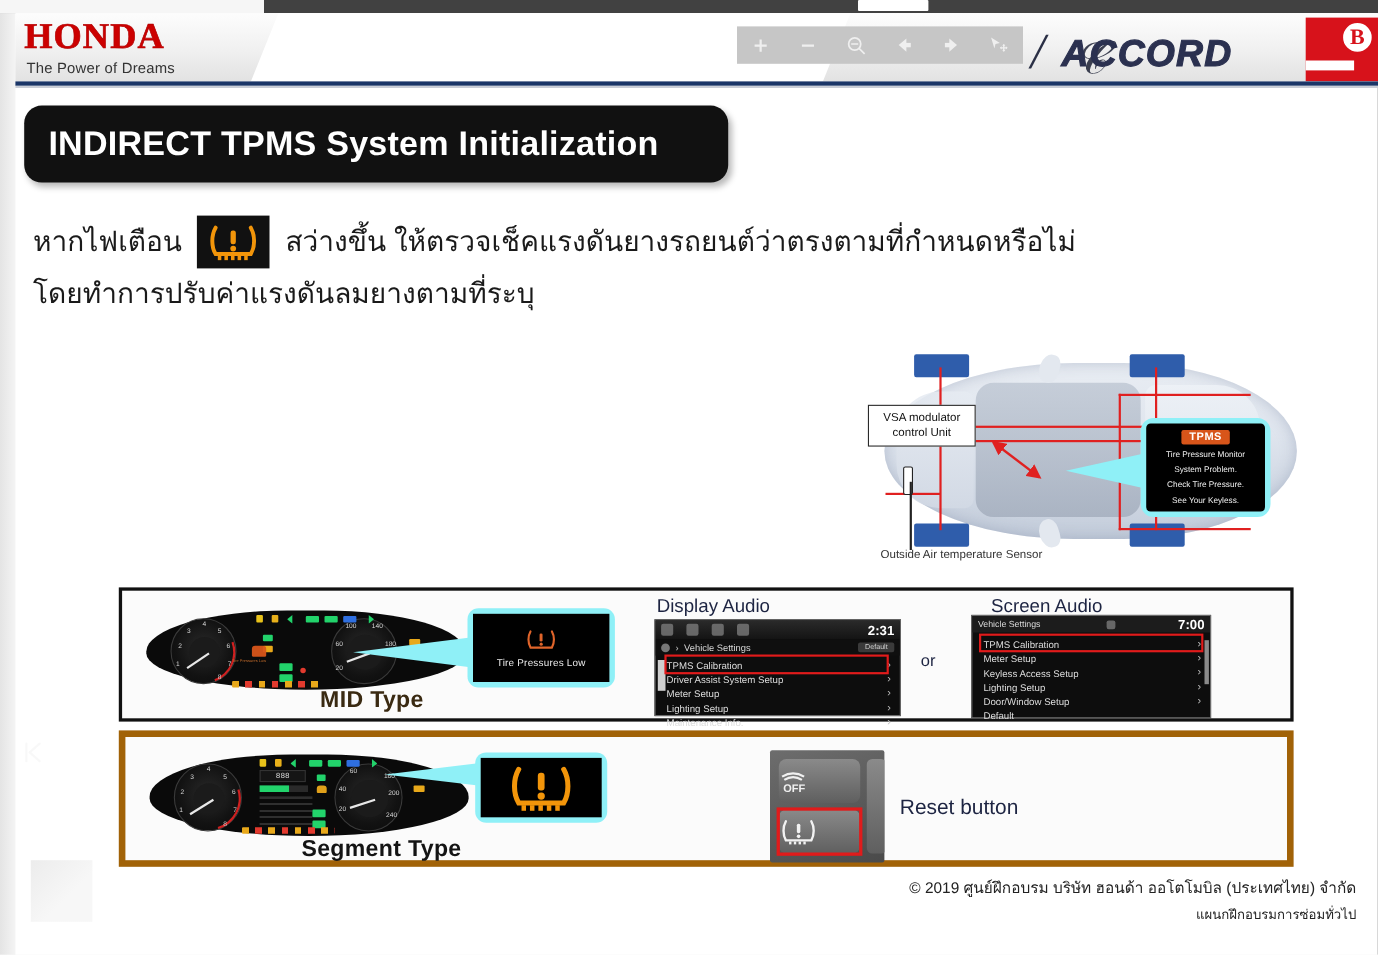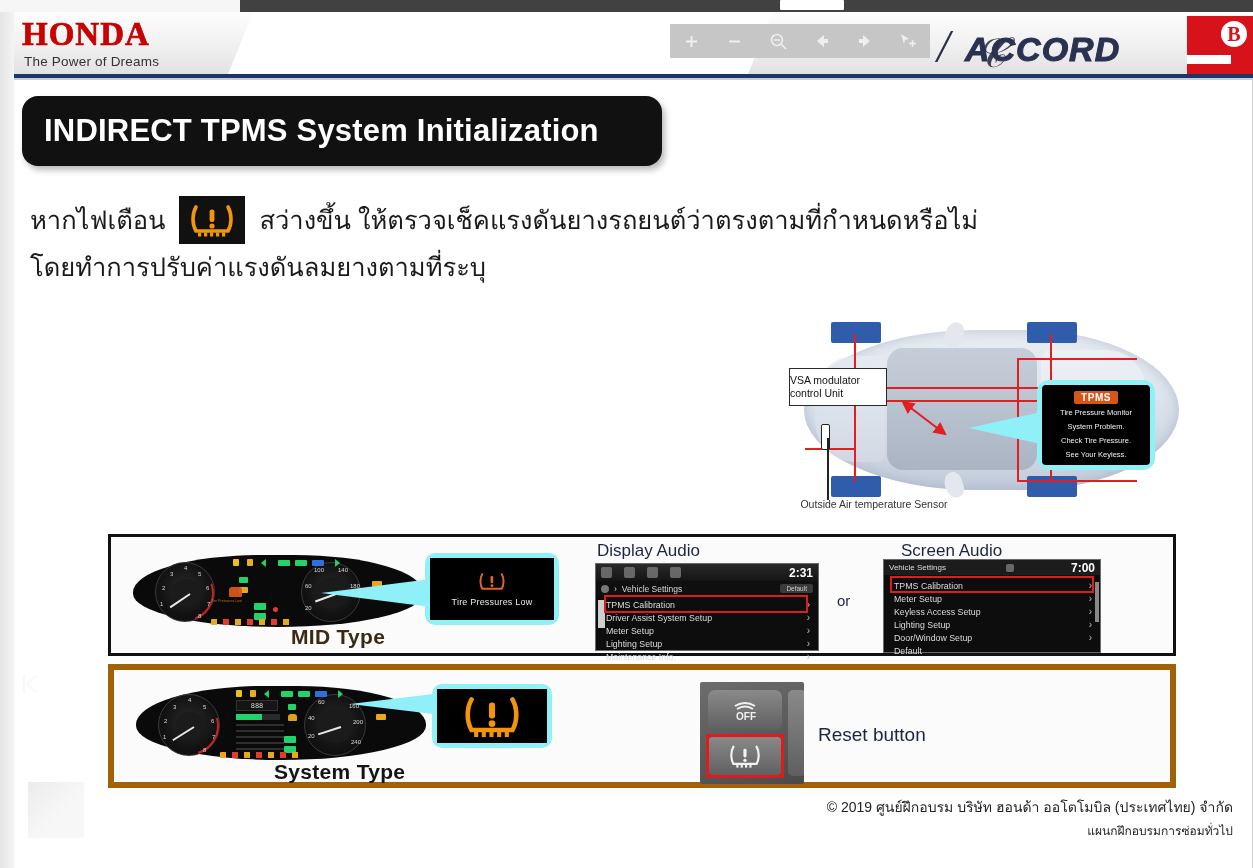--- a/index.html
+++ b/index.html
@@ -144,21 +144,21 @@
   .w-rl { left: 268px; top: 2px; }
   .w-fr { left: 72px; top: 156px; }
   .w-rr { left: 268px; top: 156px; }
   .mirror { position:absolute; width: 18px; height: 26px; background:#e3e8ef; border-radius: 50% 40% 40% 50%; }
   .m-t { left: 186px; top: 2px; transform: rotate(18deg); }
   .m-b { left: 186px; top: 152px; transform: rotate(-18deg); }
   .redline { position:absolute; background:#e02020; }
   .vsa-box {
     position:absolute; left: 30px; top: 48px; width: 98px; height: 38px;
     background:#ffffff; border:1px solid #2a2a2a;
-    display:flex; flex-direction:column; justify-content:center;
+    display:flex; flex-direction:column; align-items:center; justify-content:center;
     font-size: 10.5px; color:#111; line-height: 13px; z-index: 4;
   }
   .tpms-callout {
     position:absolute; left: 278px; top: 60px; width: 118px; height: 90px;
     background: #8ff0f7; border-radius: 12px; padding: 5px; z-index: 5;
   }
   .tpms-callout-inner {
     width:100%; height:100%; background:#000; border-radius: 4px;
     display:flex; flex-direction:column; align-items:center; justify-content:center; gap:4px;
   }
@@ -253,21 +253,21 @@
   .hu-scroll { position:absolute; background:#cfcfcf; }
   .or-text { position:absolute; font-size: 15px; color:#1d2442; font-weight:500; }
 
   
   .btn-photo {
     position:absolute; background: linear-gradient(160deg,#6d6d6d,#4a4a4a);
     border-radius: 2px; overflow:hidden;
   }
   .btn-key {
     position:absolute; background: linear-gradient(180deg,#8a8a8a,#5f5f5f);
-    border-radius: 7px; display:flex; align-items:center; justify-content:center;
+    border-radius: 7px; display:flex; align-items:center; 
   }
   .btn-hl { position:absolute; border: 3px solid #e01b1b; }
   .reset-label {
     position:absolute; font-size: 19px; color:#1d2442; font-weight: 500;
   }
 
   
   .footer { position:absolute; right: 20px; bottom: 28px; text-align:right; }
   .f1 { font-size: 14px; color:#222; }
   .f2 { font-size: 12px; color:#222; margin-top: 3px; }
@@ -612,21 +612,21 @@
         <div class="pill-ind" style="left:179px; top:5px; width:12px; height:6px; background:#2f6fe0;"></div>
         <div class="pill-ind" style="left:196px; top:4px; width:11px; height:8px; background:#22d36b; clip-path: polygon(100% 50%,55% 0,55% 100%);"></div>
         <div class="pill-ind" style="left:152px; top:18px; width:8px; height:6px; background:#22d36b;"></div>
         <div class="pill-ind" style="left:152px; top:28px; width:9px; height:7px; background:#e0a01a; border-radius:3px 3px 1px 1px;"></div>
         <div class="pill-ind" style="left:148px; top:50px; width:12px; height:7px; background:#22d36b;"></div>
         <div class="pill-ind" style="left:148px; top:60px; width:12px; height:7px; background:#22d36b;"></div>
         <div class="pill-ind" style="left:240px; top:28px; width:10px; height:6px; background:#e8a81a;"></div>
         <div class="pill-ind" style="left:84px; top:66px; width:84px; height:6px; background: repeating-linear-gradient(90deg,#e8a81a 0 6px, transparent 6px 12px, #e23a2e 12px 18px, transparent 18px 24px);"></div>
       </div>
 
-      <div class="type-label seg">System Type</div>
+      <div class="type-label seg">Segment Type</div>
 
       <div class="callout-tail" style="left:236px; top:22px; border-right-width:100px; border-top-width:12px; border-bottom-width:12px;"></div>
       <div class="callout-cyan" style="left:318px; top:14px; width:120px; height:64px;">
         <div class="inner">
           <svg width="62" height="46" viewBox="0 0 46 36">
             <path d="M7 5 C3 12 3 22 7 29 L39 29 C43 22 43 12 39 5" stroke="#f2950a" stroke-width="3.6" fill="none" stroke-linecap="round"></path>
             <rect x="20.6" y="7.5" width="4.8" height="12.5" rx="2.1" fill="#f2950a"></rect>
             <circle cx="23" cy="24" r="2.6" fill="#f2950a"></circle>
             <rect x="9" y="30.5" width="3.2" height="4" fill="#f2950a"></rect>
             <rect x="15" y="30.5" width="3.2" height="4" fill="#f2950a"></rect>

